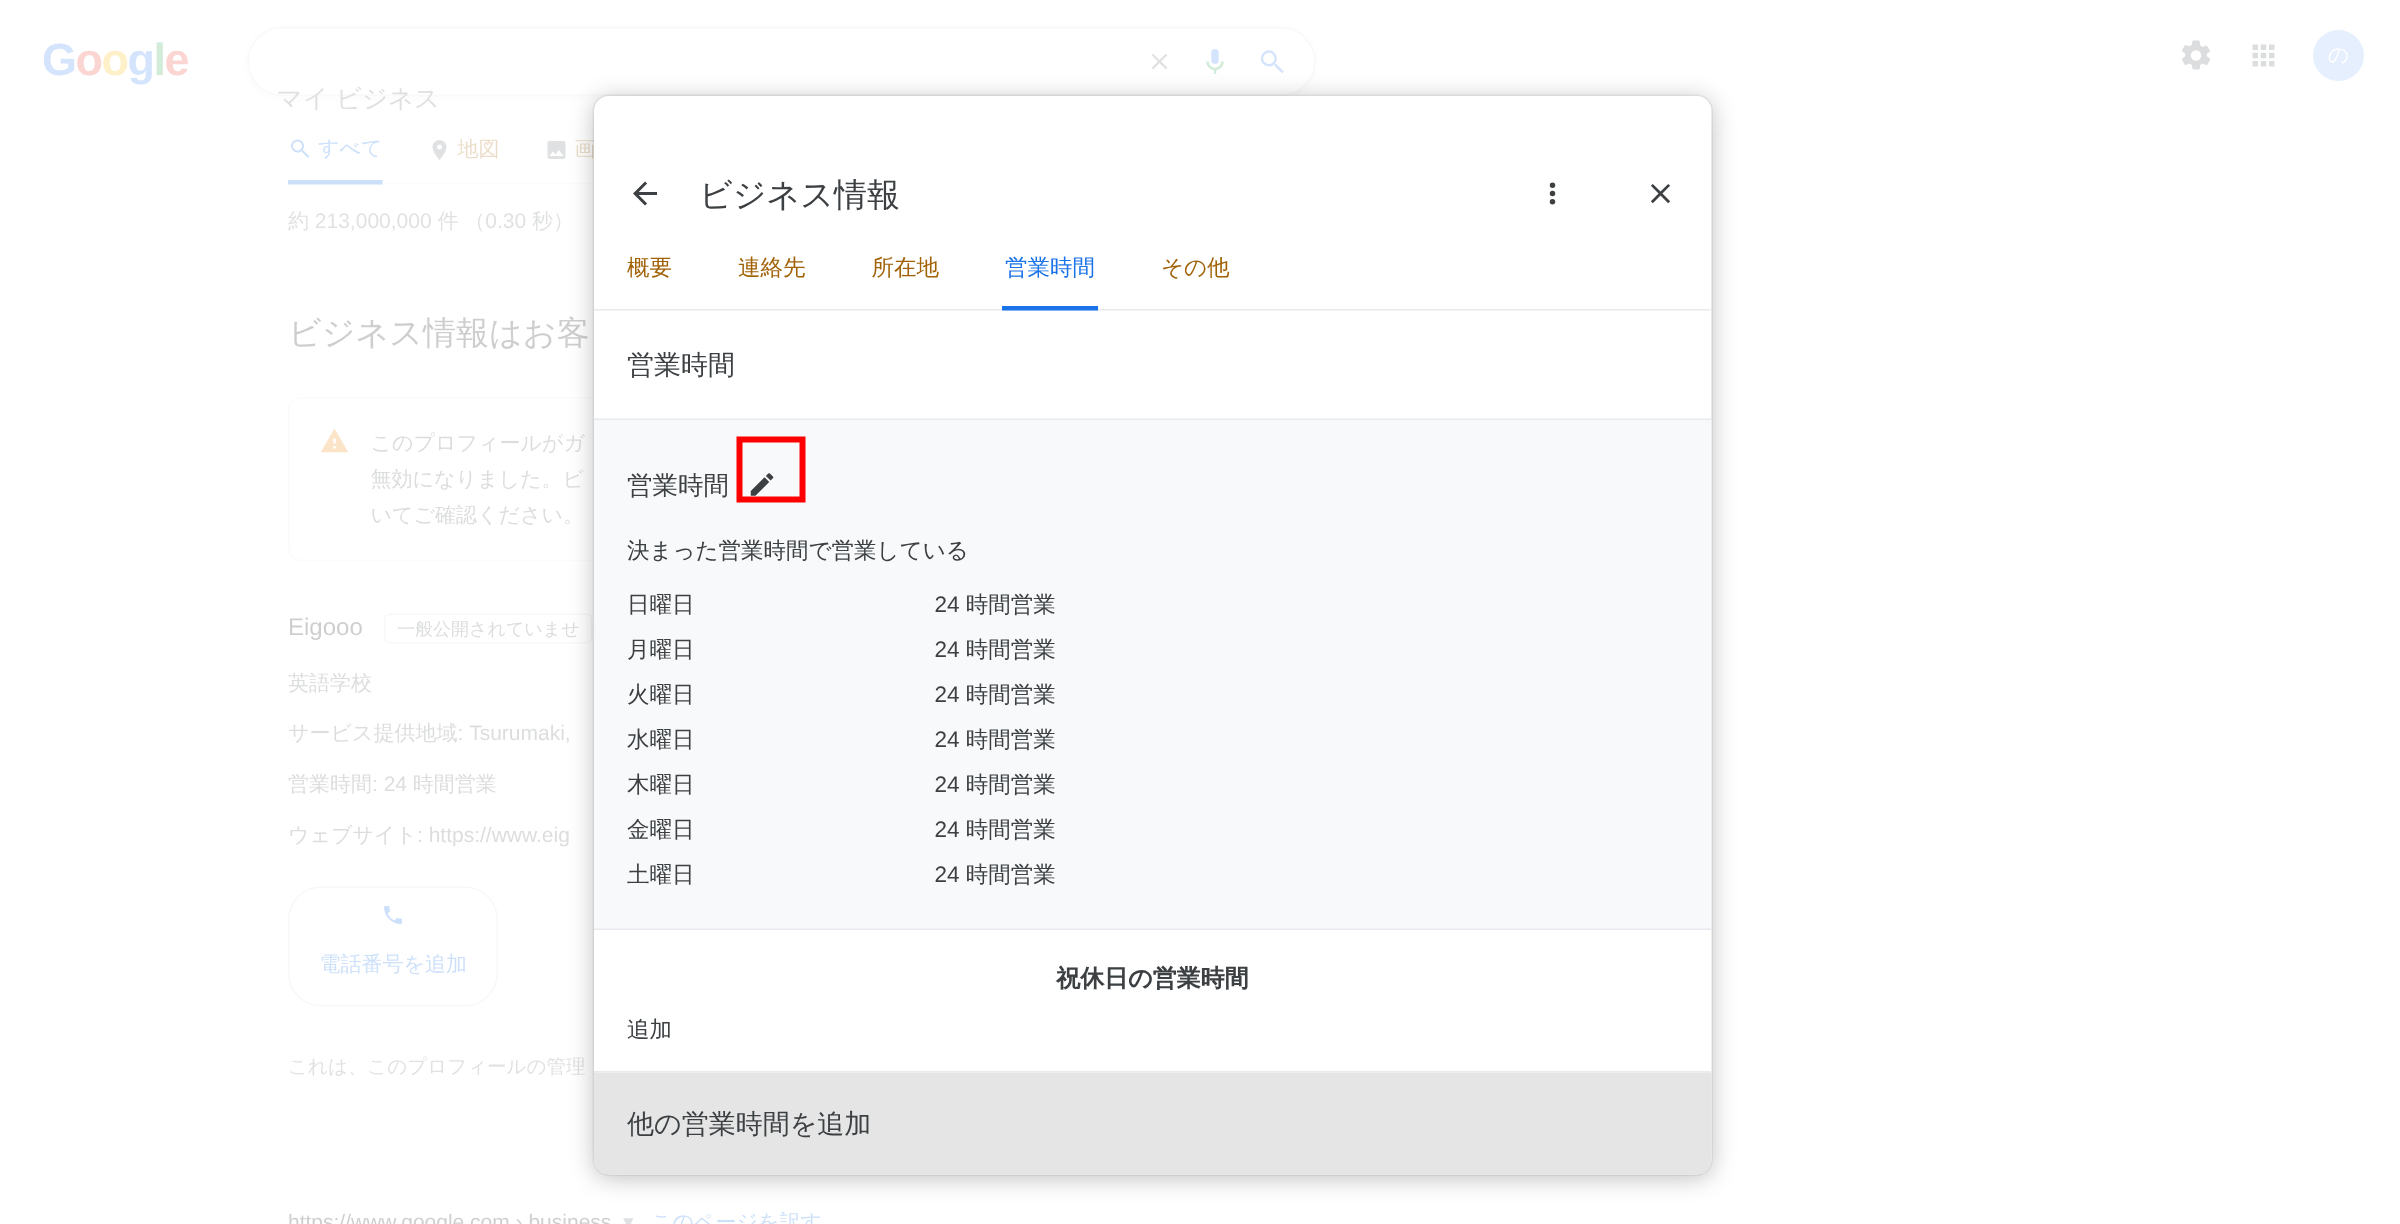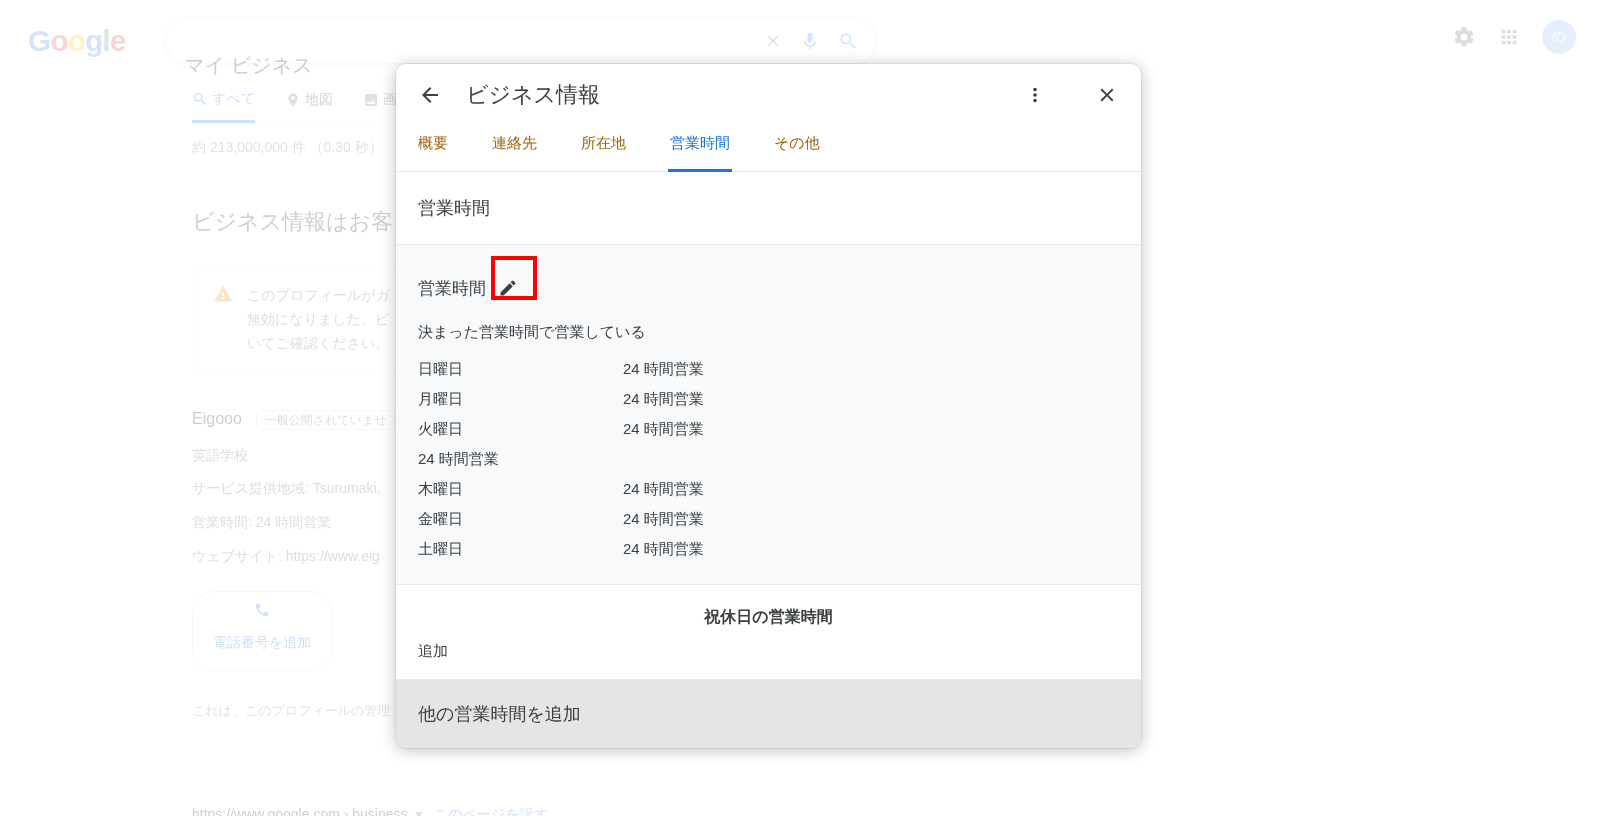--- a/index.html
+++ b/index.html
@@ -36,37 +36,37 @@
   .searchbar {
     flex: 0 0 712px;
     height: 46px;
     border: 1px solid #dfe1e5;
     border-radius: 24px;
     display: flex; align-items: center;
     padding: 0 18px;
     background: #fff;
     box-shadow: 0 1px 6px rgba(32,33,36,.1);
   }
-  .searchbar .query { flex: 1; font-size: 20px; color: #0f172a; margin-top: 48px; }
+  .searchbar .query { flex: 1; font-size: 17px; color: #737373; margin-top: 48px; }
   .searchbar .icon { margin-left: 18px; }
 
   .header-right {
     position: absolute; top: 20px; right: 24px;
     display: flex; align-items: center; gap: 22px;
   }
   .avatar { width: 34px; height: 34px; border-radius: 50%; background: #8ab4f8; color: #fff; display:flex;align-items:center;justify-content:center; font-size:14px; }
 
   .content {
     margin-left: 192px;
     margin-top: 26px;
     width: 650px;
     color: #5f6368;
   }
   .tabs { display:flex; gap: 30px; border-bottom:1px solid #e8eaed; }
-  .tabs .tab { display:flex; align-items:center; gap:4px; padding-bottom:12px; font-size:14px; color:#404040; }
+  .tabs .tab { display:flex; align-items:center; gap:4px; padding-bottom:12px; font-size:14px; color:#a16207; }
   .tabs .tab.active { color:#1a73e8; border-bottom:3px solid #1a73e8; margin-bottom:-1px; }
   .stats { font-size:14px; color:#70757a; margin-top:16px; }
   .heading { font-size:22px; color:#202124; margin-top:50px; }
   .warning-box {
     margin-top:28px; border:1px solid #e8eaed; border-radius:8px; padding:18px 20px;
     display:flex; gap:14px; font-size:14px; color:#5f6368; line-height:1.7;
   }
   .kp { margin-top:26px; font-size:14px; color:#5f6368; line-height:2.4; }
   .kp .name { font-size:16px; color:#202124; display:inline-block; margin-right:10px; }
   .badge { border:1px solid #dadce0; border-radius:4px; padding:2px 8px; font-size:12px; }
@@ -85,23 +85,24 @@
   .modal {
     position:absolute;
     left: 396px; top: 64px;
     width: 745px;
     background:#fff;
     border-radius: 10px;
     box-shadow: 0 2px 16px rgba(0,0,0,0.25), 0 0 0 1px rgba(0,0,0,0.05);
     overflow:hidden;
   }
   .modal-header {
-    display:flex; align-items:center;
+    display:flex; 
     padding: 16px 20px 12px 20px;
     gap: 22px;
+    margin-top: 35px;
   }
   .modal-title { font-size:22px; font-weight:500; color:#3c4043; flex:1; }
   .iconbtn { width:28px; height:28px; display:flex;align-items:center;justify-content:center; cursor:pointer; color:#3c4043; }
 
   .modal-tabs {
     display:flex; gap: 40px;
     padding: 0 20px;
     border-bottom:1px solid #e8eaed;
   }
   .modal-tab { padding: 12px 2px 16px; font-size:15px; color:#a16207; cursor:pointer; }
@@ -318,20 +319,21 @@
         </div>
       <div class="hours-row">
           <span class="day">月曜日</span>
           <span>24 時間営業</span>
         </div>
       <div class="hours-row">
           <span class="day">火曜日</span>
           <span>24 時間営業</span>
         </div>
       <div class="hours-row">
+          <span class="day">水曜日</span>
           <span>24 時間営業</span>
         </div>
       <div class="hours-row">
           <span class="day">木曜日</span>
           <span>24 時間営業</span>
         </div>
       <div class="hours-row">
           <span class="day">金曜日</span>
           <span>24 時間営業</span>
         </div>

